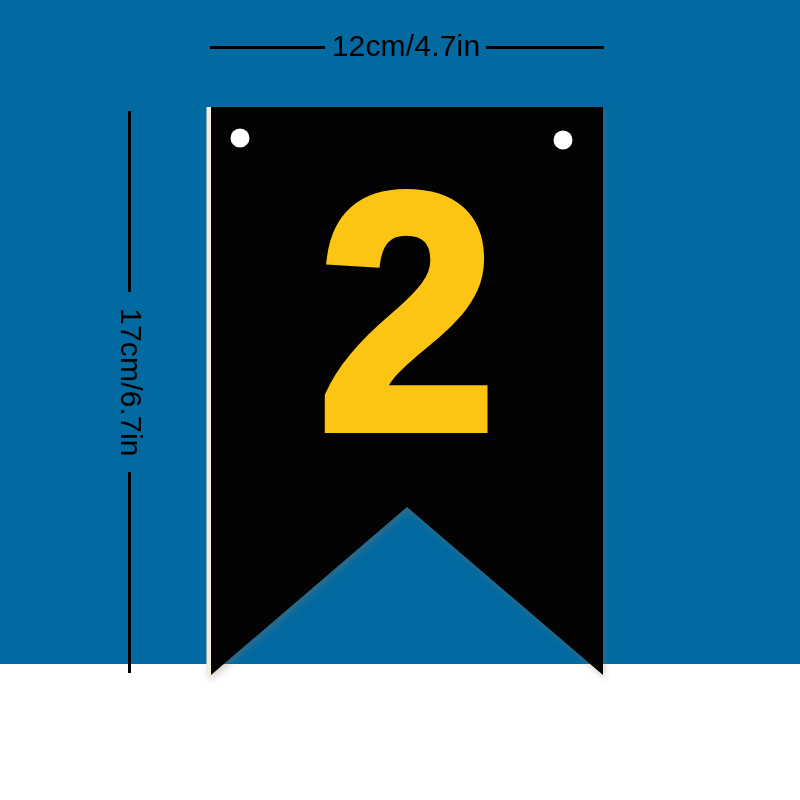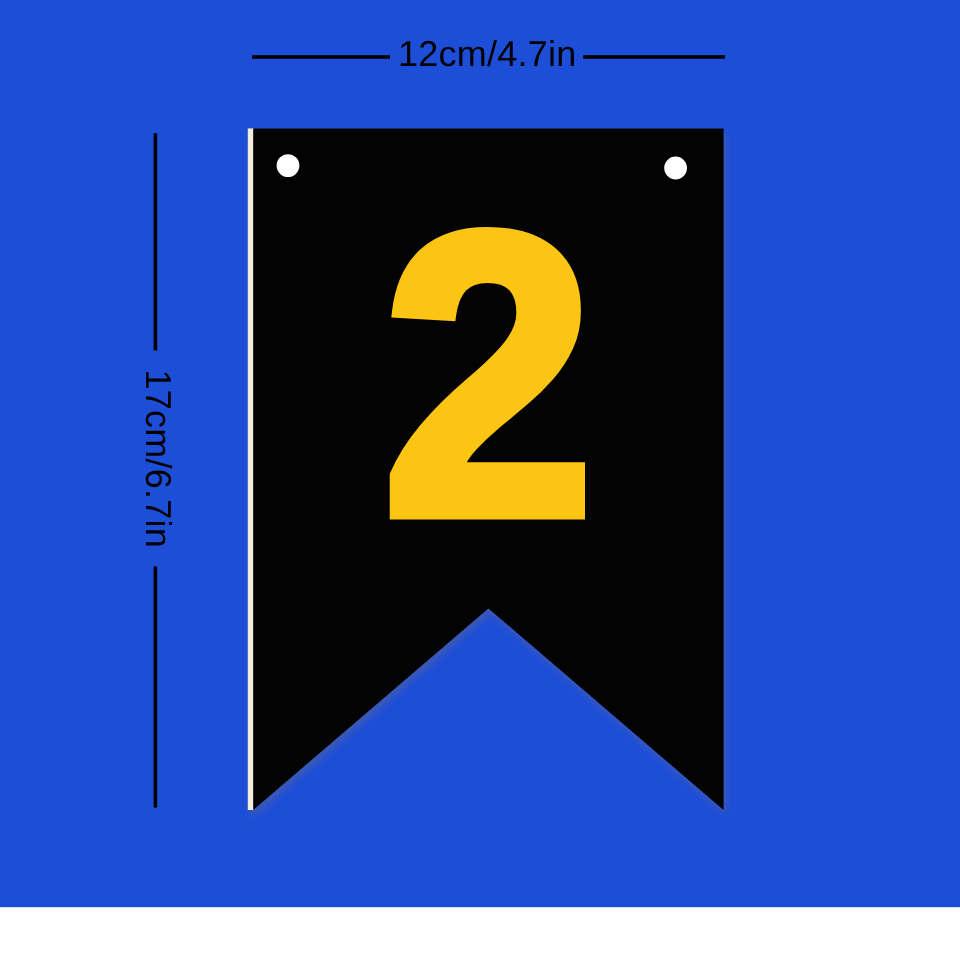--- a/index.html
+++ b/index.html
@@ -5,22 +5,22 @@
   * { margin: 0; padding: 0; box-sizing: border-box; }
   html, body { width: 800px; height: 800px; }
   body {
     background: #ffffff;
     font-family: "Liberation Sans", sans-serif;
     overflow: hidden;
   }
   .stage {
     position: relative;
     width: 800px;
-    height: 756px;
-    background: #1d4ed8;
+    height: 664px;
+    background: #0369a1;
   }
 
   
   .hline {
     position: absolute;
     height: 2.6px;
     background: #000;
   }
   .hline-left  { left: 210px; top: 46px; width: 115px; }
   .hline-right { left: 486px; top: 46px; width: 118px; }

